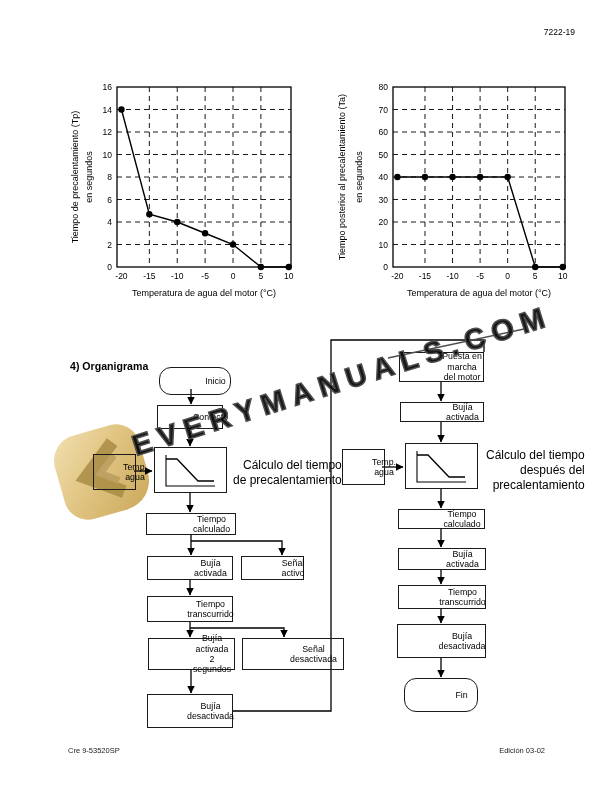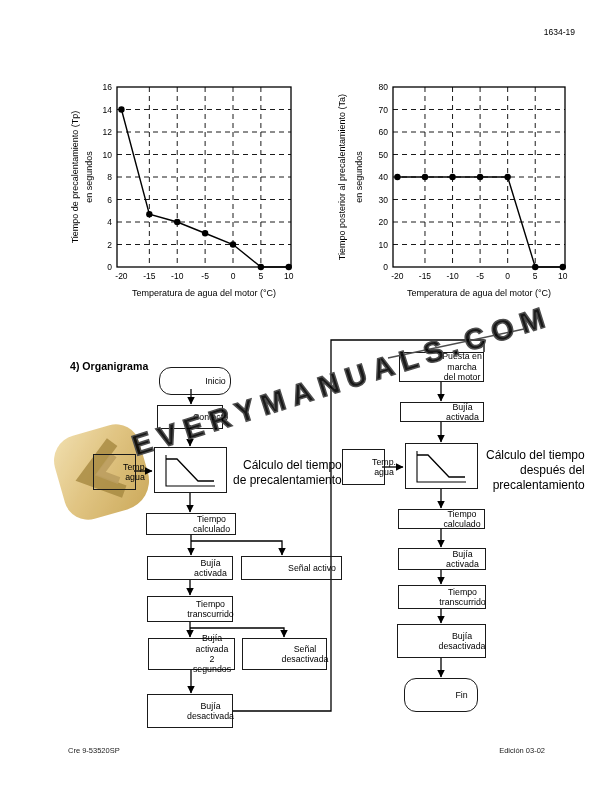--- a/index.html
+++ b/index.html
@@ -149,40 +149,40 @@
     <g stroke="#000" fill="none">
       <path d="M166,455 V486 H215" stroke-width="1.1"></path>
       <path d="M166,459 H177 L198,481 H214" stroke-width="1.3"></path>
     </g>
     <g stroke="#000" fill="none">
       <path d="M417,451 V482 H466" stroke-width="1.1"></path>
       <path d="M417,455 H428 L449,477 H465" stroke-width="1.3"></path>
     </g>
   </svg>
 
-  <div class="abs hdr" style="right:37px;top:27px;">1634-19</div>
+  <div class="abs hdr" style="right:37px;top:27px;">7222-19</div>
   <div class="abs sec-title" style="left:70px;top:313px;margin-top:47px;">4) Organigrama</div>
   <div class="abs ftr" style="left:68px;top:746px;text-align:right;">Cre  9-53520SP</div>
   <div class="abs ftr" style="right:67px;top:746px;">Edición 03-02</div>
 
   <div class="node stadium" style="left:159px;top:367px;width:72px;height:28px;">Inicio</div>
   <div class="node" style="left:157px;top:405px;width:66px;height:24px;">Contacto</div>
   <div class="node" style="left:154px;top:447px;width:73px;height:46px;"></div>
   <div class="node" style="left:93px;top:454px;width:41px;height:36px;">Temp.
 agua</div>
   <div class="calc-label" style="left:233px;top:458px;">Cálculo del tiempo
 de precalentamiento</div>
   <div class="node" style="left:146px;top:513px;width:90px;height:22px;">Tiempo calculado</div>
   <div class="node" style="left:147px;top:556px;width:86px;height:24px;">Bujía activada</div>
-  <div class="node" style="left:241px;top:556px;width:101px;height:24px;">Señal activo</div>
+  <div class="node" style="left:241px;top:556px;width:63px;height:24px;">Señal activo</div>
   <div class="node" style="left:147px;top:596px;width:86px;height:26px;">Tiempo
 transcurrido</div>
   <div class="node" style="left:148px;top:638px;width:87px;height:32px;">Bujía activada
 2 segundos</div>
-  <div class="node" style="left:242px;top:638px;width:85px;height:32px;">Señal
+  <div class="node" style="left:242px;top:638px;width:102px;height:32px;">Señal
 desactivada</div>
   <div class="node" style="left:147px;top:694px;width:86px;height:34px;">Bujía
 desactivada</div>
 
   <div class="node" style="left:399px;top:352px;width:85px;height:30px;">Puesta en
 marcha del motor</div>
   <div class="node" style="left:400px;top:402px;width:84px;height:20px;">Bujía activada</div>
   <div class="node" style="left:405px;top:443px;width:73px;height:46px;"></div>
   <div class="node" style="left:342px;top:449px;width:40px;height:36px;">Temp.
 agua</div>

